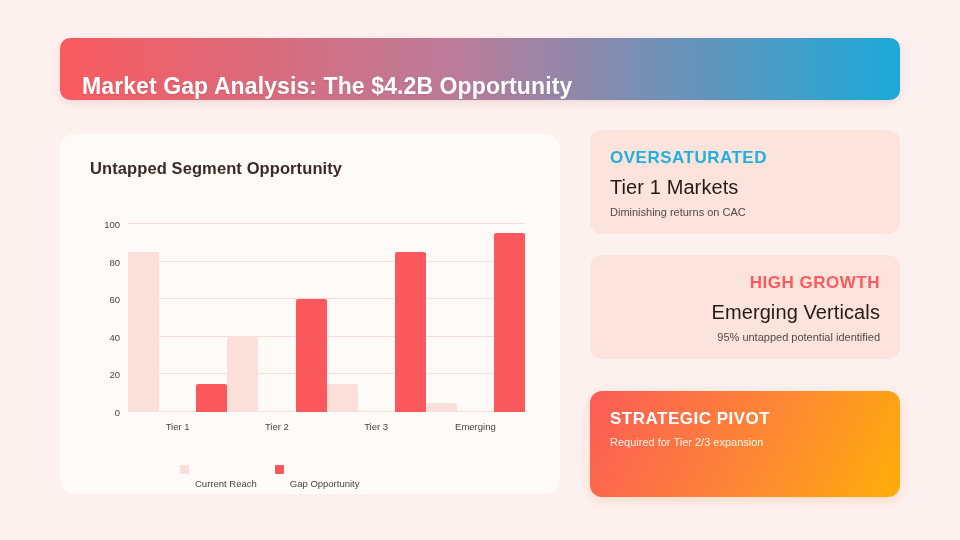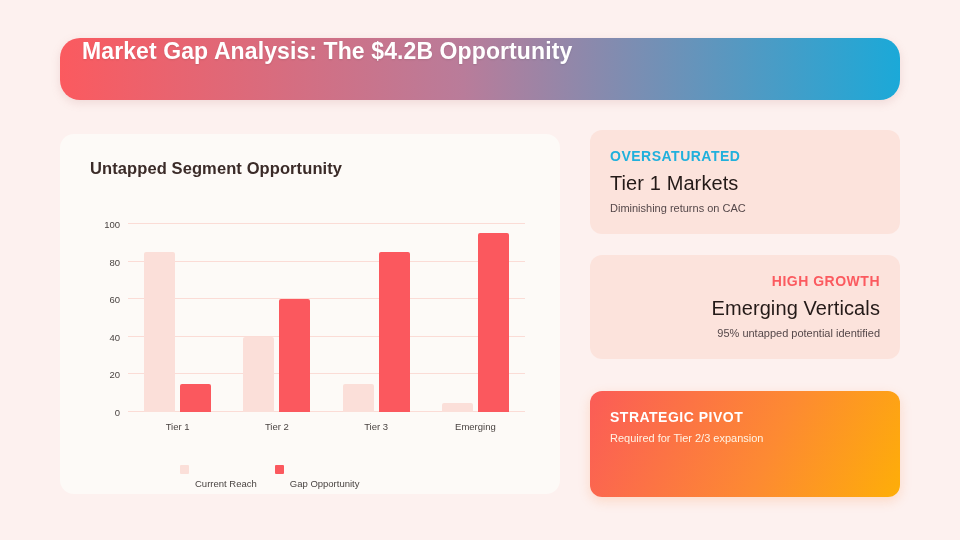--- a/index.html
+++ b/index.html
@@ -7,23 +7,23 @@
     width:960px; height:540px;
     background:#fdf1ef;
     font-family:"Liberation Sans", sans-serif;
     overflow:hidden;
   }
   #slide { position:relative; width:960px; height:540px; background:#fdf1ef; }
 
   
   #header-banner {
     position:absolute; left:60px; top:38px; width:840px; height:62px;
-    border-radius:20px;
+    border-radius:10px;
     background:linear-gradient(90deg, #fb5a5f 0%, #b97c9a 48%, #1ba9d8 100%);
-    display:flex; align-items:flex-start;
+    display:flex; align-items:flex-end;
     box-shadow:0 3px 10px rgba(180,110,110,0.18);
   }
   #header-title {
     margin-left:22px;
     color:#ffffff;
     font-size:23px; font-weight:bold;
     letter-spacing:0.1px;
     text-shadow:0 1px 2px rgba(0,0,0,0.10);
   }
 
@@ -54,21 +54,21 @@
   #axis-baseline {
     position:absolute; left:0; bottom:0; width:100%; height:1.5px;
     background:#fbdcd6;
   }
   #bars {
     position:absolute; left:0; top:0; width:100%; height:100%;
     display:flex; align-items:flex-end;
   }
   .group {
     flex:1 1 0; height:100%;
-    display:flex; align-items:flex-end; justify-content:center;
+    display:flex; align-items:flex-end; justify-content:space-between;
     gap:5px; position:relative;
   }
   .bar { width:31px; border-radius:2px 2px 0 0; }
   .bar.reach { background:#fbdfd9; }
   .bar.gap   { background:#fb585e; }
   .xtick {
     position:absolute; top:calc(100% + 9px); left:50%;
     transform:translateX(-50%);
     font-size:9.5px; color:#4a4442; white-space:nowrap;
   }
@@ -89,21 +89,21 @@
   }
   #card-0 { top:130px; height:104px; background:#fce3dc; }
   #card-1 { top:255px; height:104px; background:#fce3dc;text-align:right; }
   #card-2 {
     top:379px; height:106px;
     background:linear-gradient(115deg, #fb5c57 0%, #fd8a32 58%, #feae08 100%);
     box-shadow:0 4px 12px rgba(250,130,60,0.22);
     margin-top:12px;
   }
   .card-kicker {
-    font-size:14px; font-weight:bold; letter-spacing:0.5px;
+    font-size:17px; font-weight:bold; letter-spacing:0.5px;
   }
   .card-heading {
     margin-top:8px;
     font-size:20px; color:#241a18; letter-spacing:0.1px;
   }
   .card-sub {
     margin-top:7px;
     font-size:11px; color:#55484a;
   }
   #card-2 .card-kicker { color:#ffffff; }

